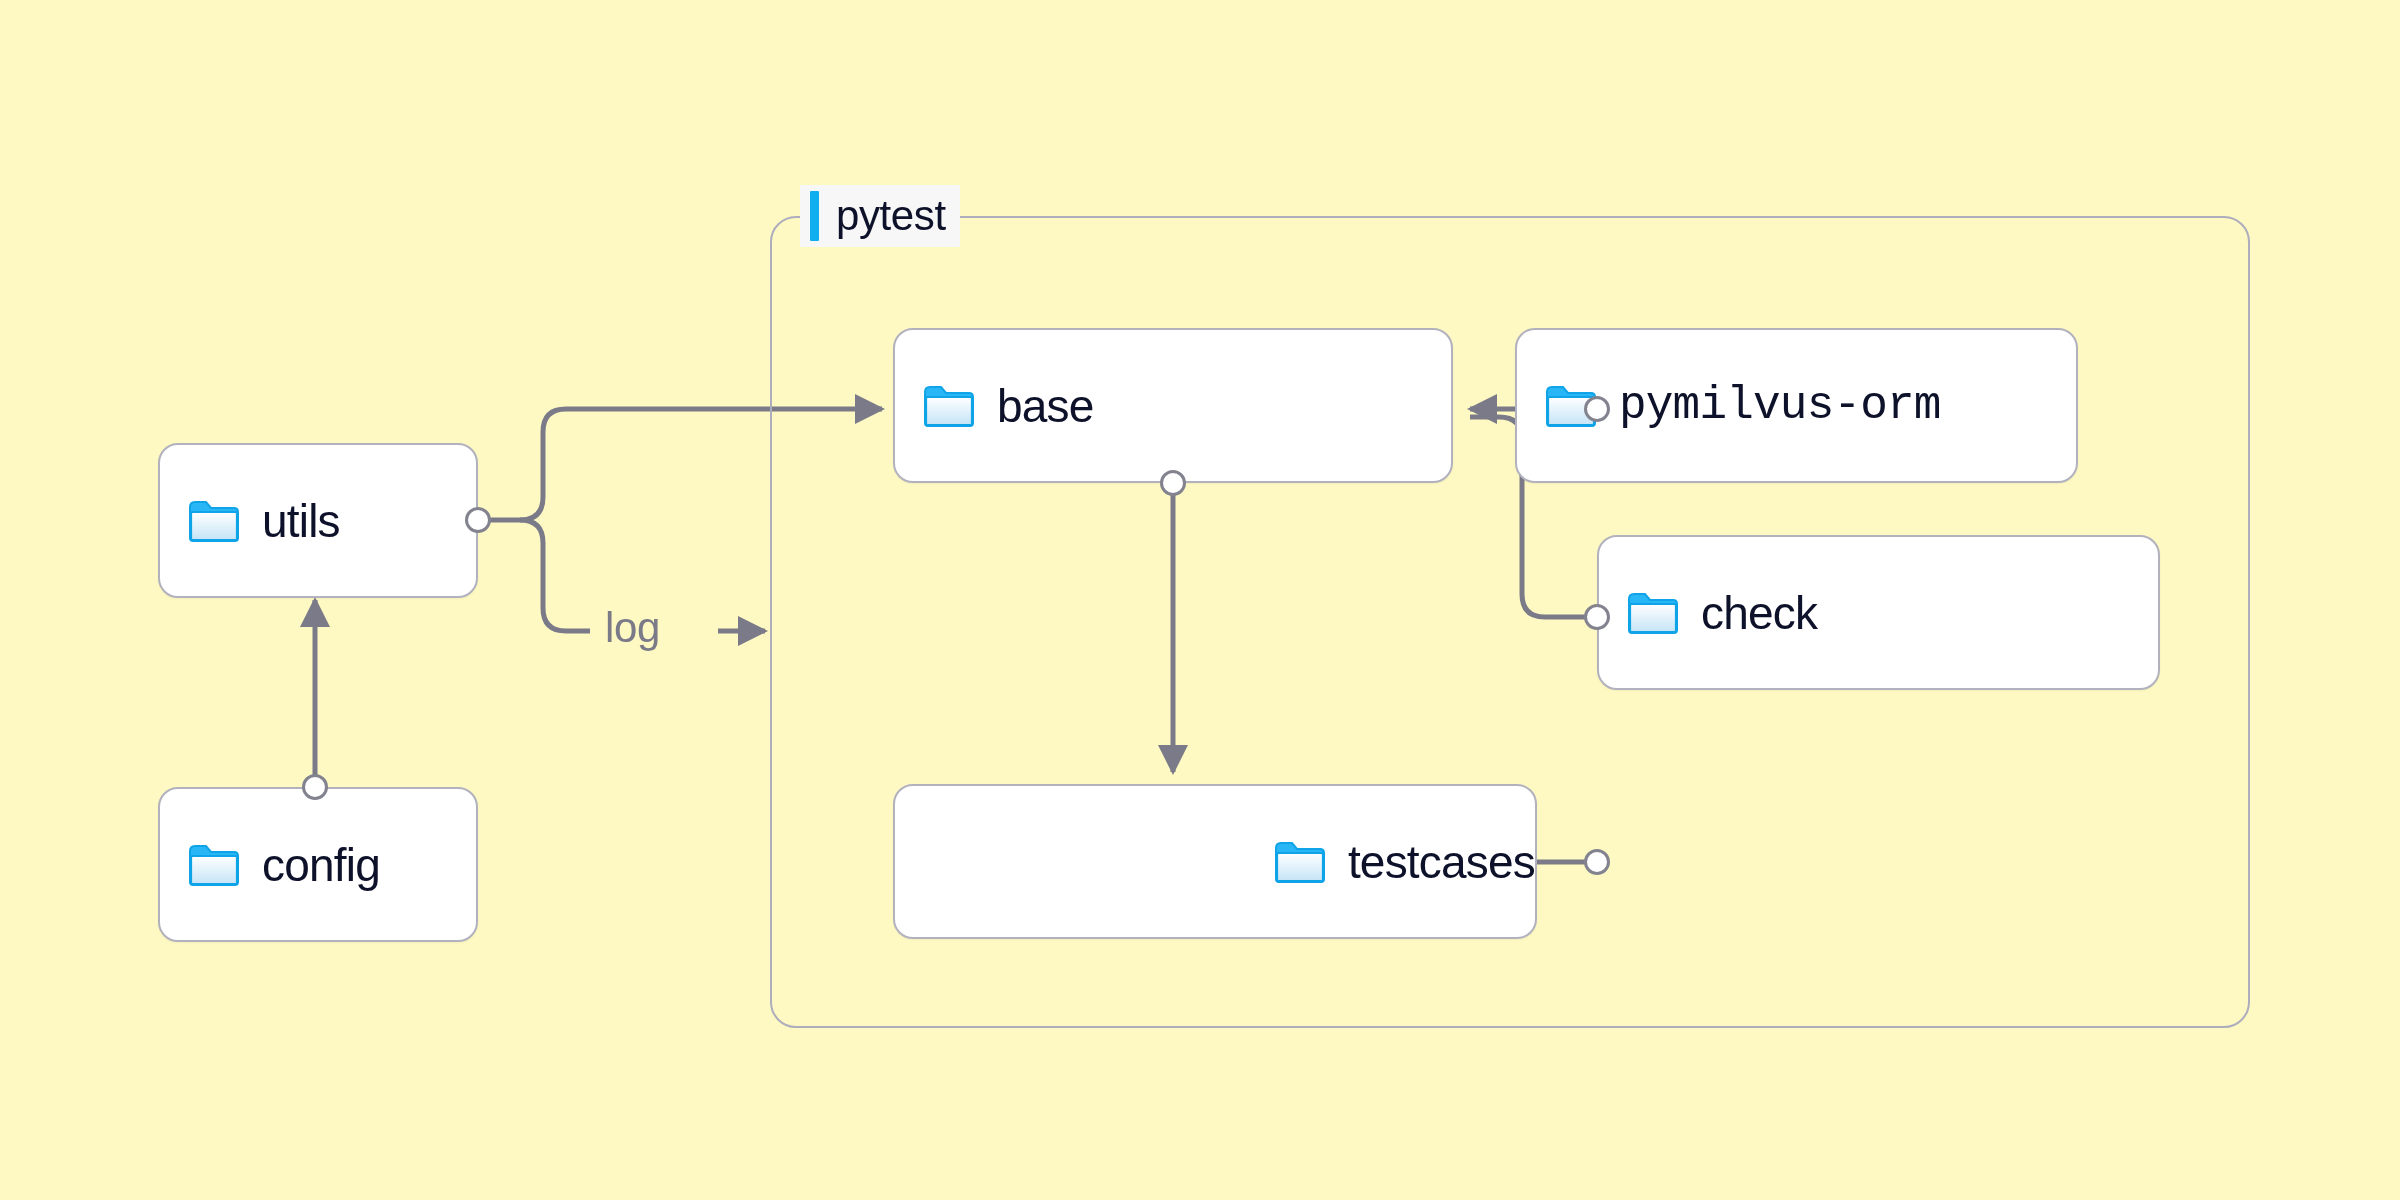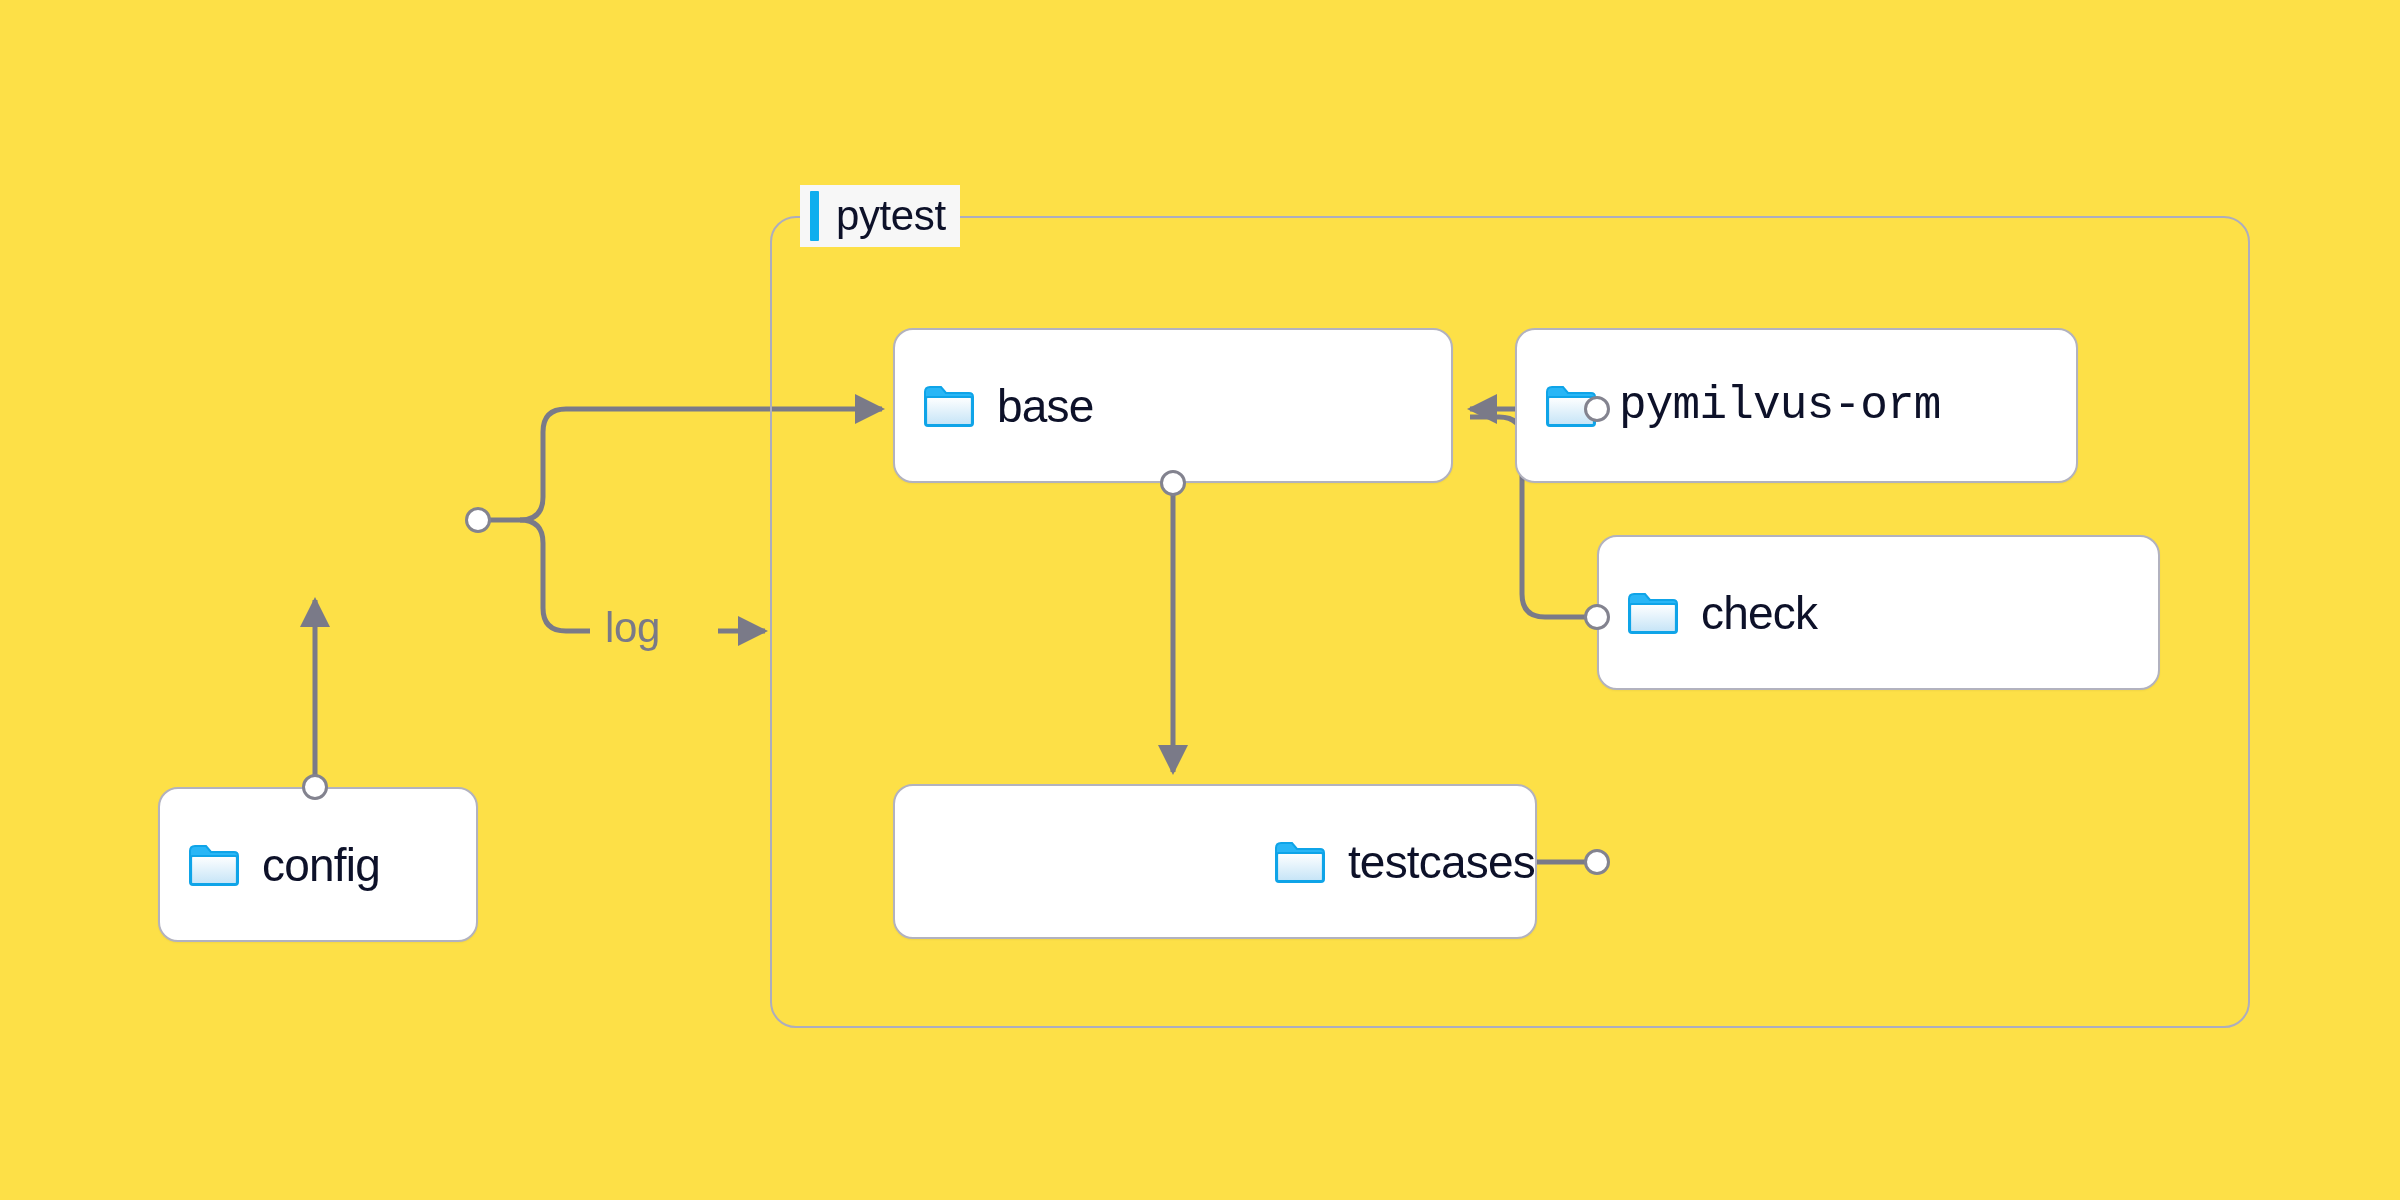--- a/index.html
+++ b/index.html
@@ -8,21 +8,21 @@
     padding: 0;
     background: #f7f7f7;
   }
   body {
     font-family: "Liberation Sans", sans-serif;
   }
   #canvas {
     position: relative;
     width: 2400px;
     height: 1200px;
-    background: #fde047;
+    background: #fef9c3;
     overflow: hidden;
   }
 
   
   #edges {
     position: absolute;
     inset: 0;
     width: 2400px;
     height: 1200px;
     pointer-events: none;
@@ -140,20 +140,27 @@
     <path d="M 1586 862 L 1470 862" fill="none" stroke="#7a7a88" stroke-width="5" marker-end="url(#arrow)"></path>
   </svg>
 
   <div class="group-box" style="left:770px; top:216px; width:1480px; height:812px;"></div>
 
   <div class="group-label" style="left:800px; top:185px;">
     <span class="group-accent-bar"></span>
     <span class="group-label-text">pytest</span>
   </div>
 
+  <div class="node" style="left:158px; top:443px; width:320px; height:155px;">
+    <svg class="folder-icon" viewBox="0 0 52 44">
+      <path d="M2 8 Q2 3 7 3 L18 3 L23 9 L46 9 Q50 9 50 13 L50 39 Q50 42 47 42 L5 42 Q2 42 2 39 Z" fill="#29b6f6" stroke="#0fa4e8" stroke-width="2"></path>
+      <rect x="3" y="13" width="46" height="28" rx="1.5" fill="url(#folderGrad)" stroke="#0fa4e8" stroke-width="2.2"></rect>
+    </svg>
+    <span class="node-label">utils</span>
+  </div>
   <div class="port" style="left:465px; top:507px;"></div>
 
   <div class="node" style="left:158px; top:787px; width:320px; height:155px;">
     <svg class="folder-icon" viewBox="0 0 52 44">
       <path d="M2 8 Q2 3 7 3 L18 3 L23 9 L46 9 Q50 9 50 13 L50 39 Q50 42 47 42 L5 42 Q2 42 2 39 Z" fill="#29b6f6" stroke="#0fa4e8" stroke-width="2"></path>
       <rect x="3" y="13" width="46" height="28" rx="1.5" fill="url(#folderGrad)" stroke="#0fa4e8" stroke-width="2.2"></rect>
     </svg>
     <span class="node-label">config</span>
   </div>
   <div class="port" style="left:302px; top:774px;"></div>

